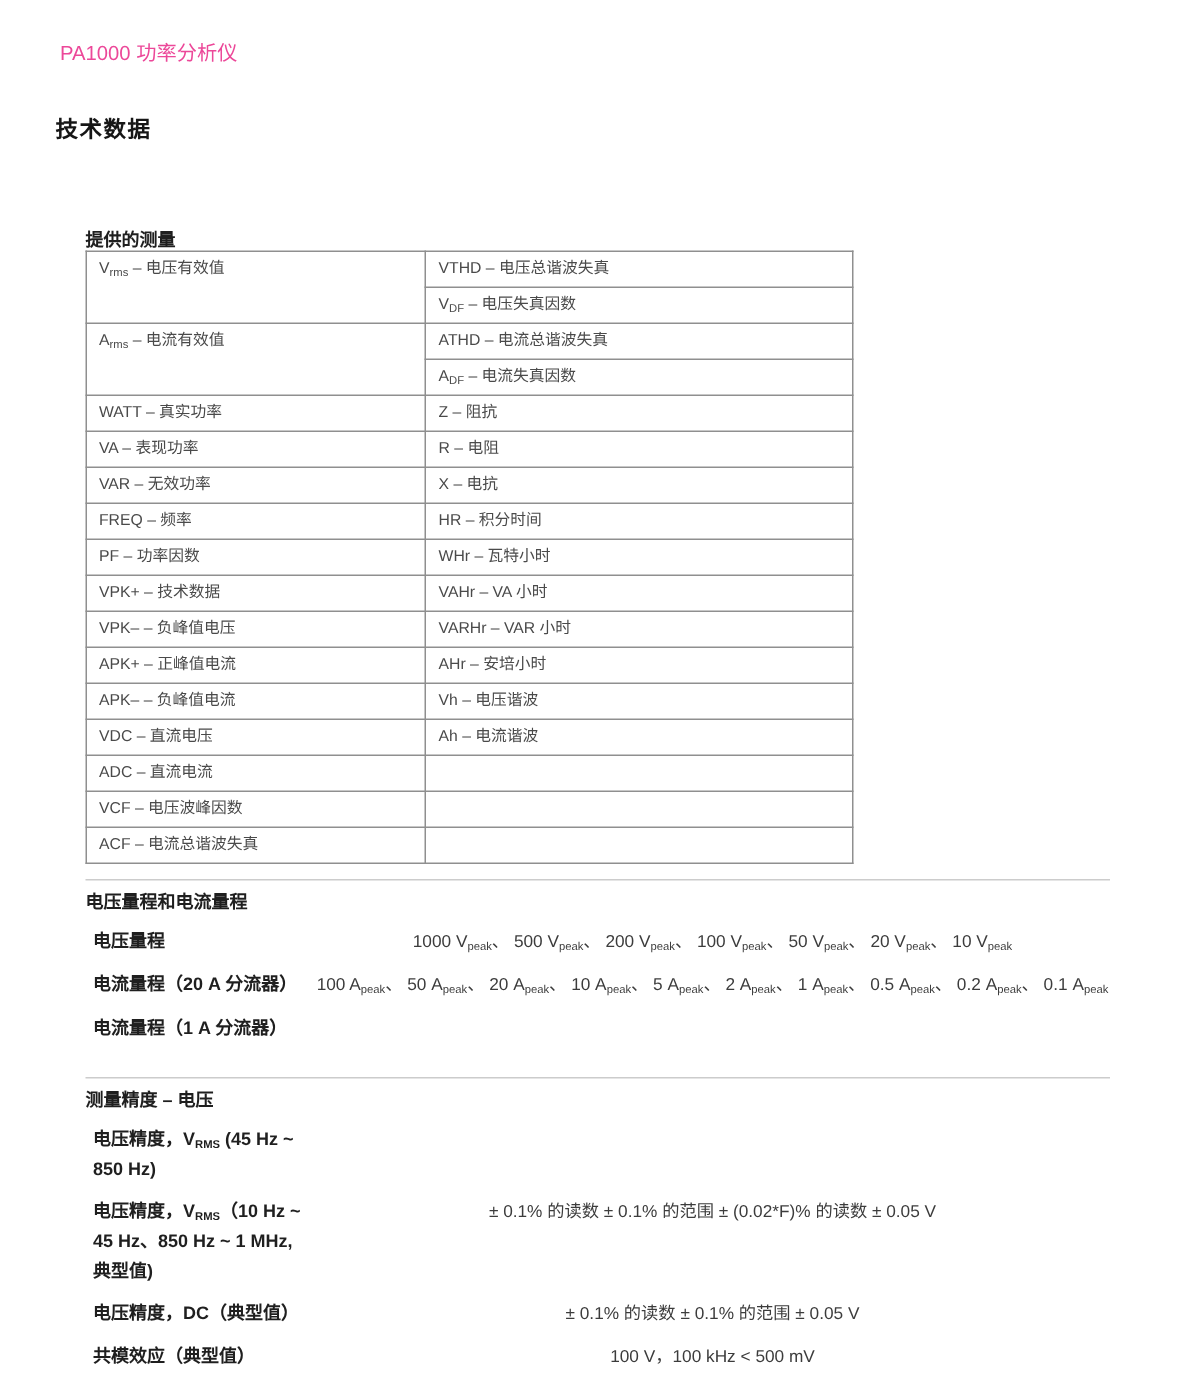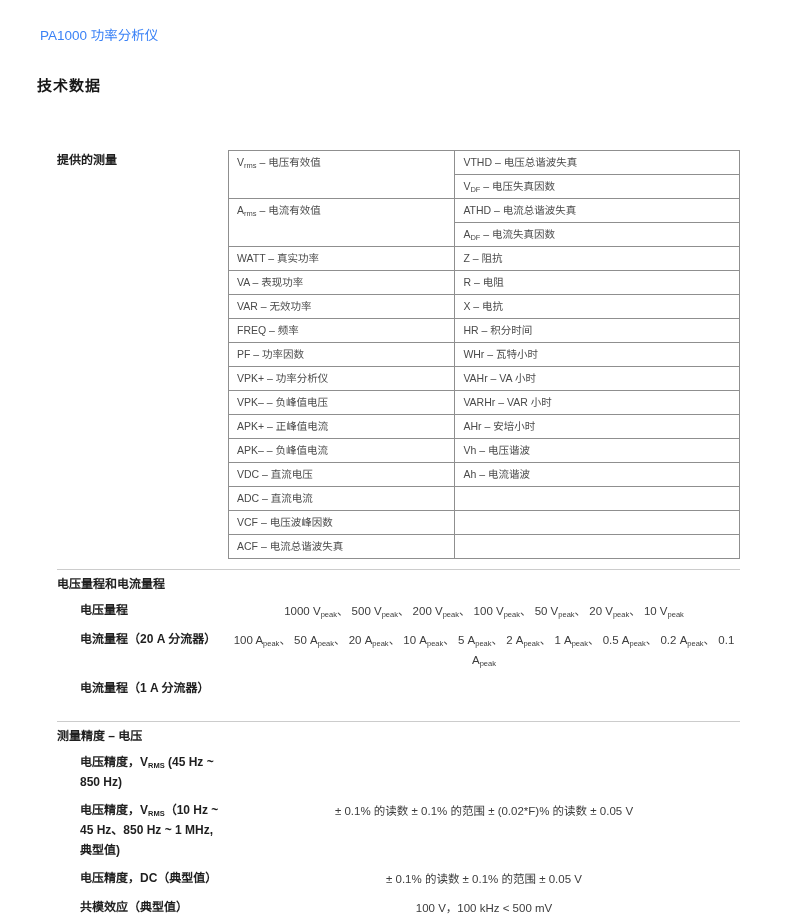--- a/index.html
+++ b/index.html
@@ -9,35 +9,35 @@
     background: #ffffff;
     font-family: "Liberation Sans", "DejaVu Sans", sans-serif;
     color: #3c3c3c;
     position: relative;
     overflow: hidden;
   }
   sub { font-size: 7.5px; line-height: 0; vertical-align: -2px; letter-spacing: 0; }
 
   .doc-header {
     position: absolute; left: 40px; top: 24px;
-    font-size: 13.5px; color: #3b82f6;
+    font-size: 13.5px; color: #ec4899;
   }
   .doc-title {
     position: absolute; left: 37px; top: 74px; margin: 0;
     font-size: 15px; font-weight: bold; color: #161616;
     letter-spacing: 1px;
   }
 
   .content {
     position: absolute; left: 0; top: 150px;
     width: 786px; padding: 0 46px 0 57px;
   }
 
   
-  .meas-flex { display: flex; align-items: flex-start; }
+  .meas-flex { display: flex; align-items: flex-start; flex-direction: column; }
   .section-label {
     width: 171px; flex-shrink: 0;
     font-size: 12px; font-weight: bold; color: #1f1f1f;
     padding-top: 3px; line-height: 14px;
   }
   table.meas-table {
     border-collapse: collapse; width: 512px; table-layout: fixed;
   }
   table.meas-table td {
     border: 1px solid #8f8f8f;
@@ -52,21 +52,21 @@
   
   .spec-section {
     border-top: 1px solid #cccccc;
     margin-top: 10px; padding-top: 7px; padding-bottom: 13px;
   }
   .spec-title {
     font-size: 12px; font-weight: bold; color: #1f1f1f; line-height: 15px;
   }
   .spec-row { display: flex; margin-top: 8px; }
   .spec-row .lbl {
-    width: 148px; margin-left: 23px; flex-shrink: 0;
+    width: 148px; margin-left: 5px; flex-shrink: 0;
     font-size: 12px; font-weight: bold; color: #1f1f1f; line-height: 20px;
   }
   .spec-row .val {
     flex: 1;
     font-size: 11.5px; color: #3c3c3c; line-height: 20px;
     padding-top: 1px;
     text-align: center;
   }
 </style>
 </head>
@@ -109,21 +109,21 @@
           </tr>
           <tr>
             <td class="cl">FREQ – 频率</td>
             <td class="cr">HR – 积分时间</td>
           </tr>
           <tr>
             <td class="cl">PF – 功率因数</td>
             <td class="cr">WHr – 瓦特小时</td>
           </tr>
           <tr>
-            <td class="cl">VPK+ – 功率分析仪</td>
+            <td class="cl">VPK+ – 技术数据</td>
             <td class="cr">VAHr – VA 小时</td>
           </tr>
           <tr>
             <td class="cl">VPK– – 负峰值电压</td>
             <td class="cr">VARHr – VAR 小时</td>
           </tr>
           <tr>
             <td class="cl">APK+ – 正峰值电流</td>
             <td class="cr">AHr – 安培小时</td>
           </tr>

